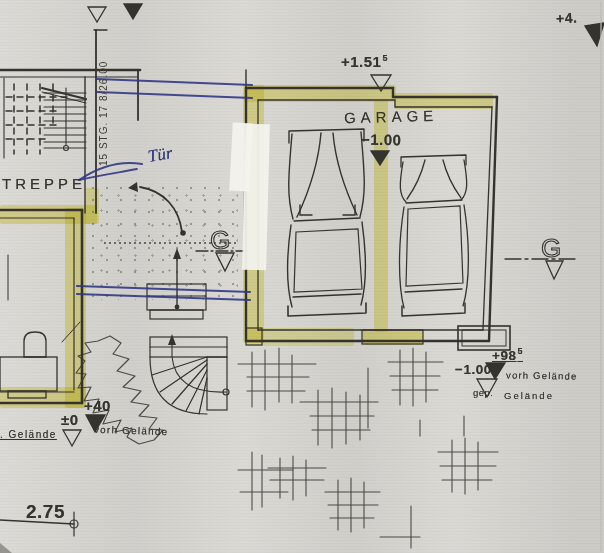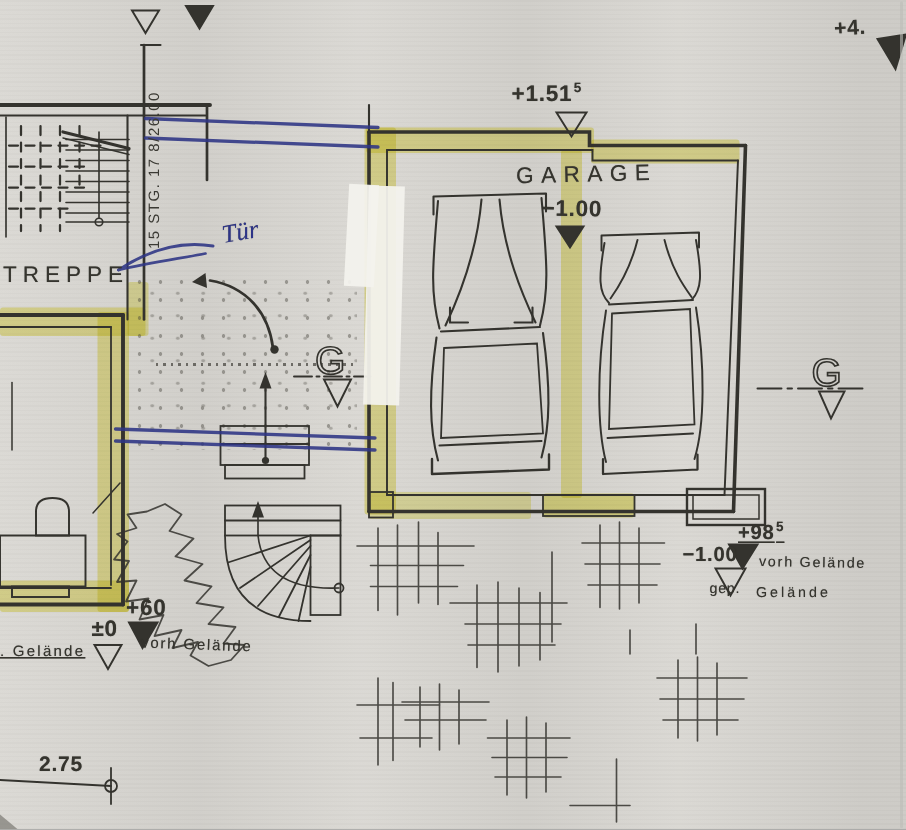--- a/index.html
+++ b/index.html
@@ -236,19 +236,19 @@
   <div class="lbl" style="left:2px;top:175px;font-size:15px;letter-spacing:4px;">TREPPE</div>
   <div class="vtext abs" style="left:98px;top:36px;width:16px;height:130px;">15 STG. 17 8/26.00</div>
   <div class="lbl hand" style="left:148px;top:145px;font-size:17px;transform:rotate(-10deg);">Tür</div>
 
   <div class="lbl big" style="left:492px;top:346px;font-size:13.5px;text-decoration:underline;"><span>+98</span><span class="sup">5</span></div>
   <div class="lbl big" style="left:455px;top:362px;font-size:13.5px;">−1.00</div>
   <div class="lbl sm" style="left:506px;top:370px;font-size:9.5px;transform:rotate(1deg);">vorh Gelände</div>
   <div class="lbl sm" style="left:457px;top:387px;font-size:9.5px;letter-spacing:.5px;margin-left:16px;">gep.</div>
   <div class="lbl sm" style="left:504px;top:390px;font-size:9.5px;letter-spacing:2px;text-align:right;">Gelände</div>
 
-  <div class="lbl big" style="left:84px;top:397px;">+60</div>
+  <div class="lbl big" style="left:84px;top:397px;">+40</div>
   <div class="lbl big" style="left:61px;top:411px;">±0</div>
   <div class="lbl sm" style="left:0px;top:429px;letter-spacing:1.5px;text-decoration:underline;">. Gelände</div>
   <div class="lbl sm" style="left:94px;top:425px;transform:rotate(2deg);">vorh Gelände</div>
 
-  <div class="lbl big" style="left:26px;top:501px;font-size:14px;">2.75</div>
+  <div class="lbl big" style="left:26px;top:501px;font-size:19px;">2.75</div>
 </div>
 
 </body></html>

